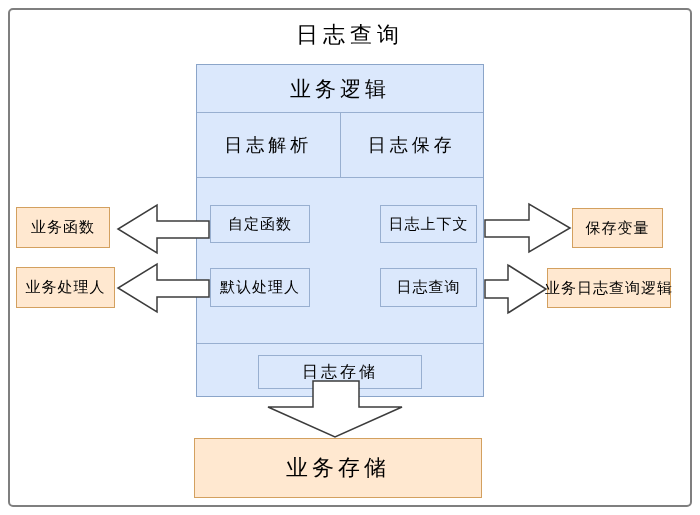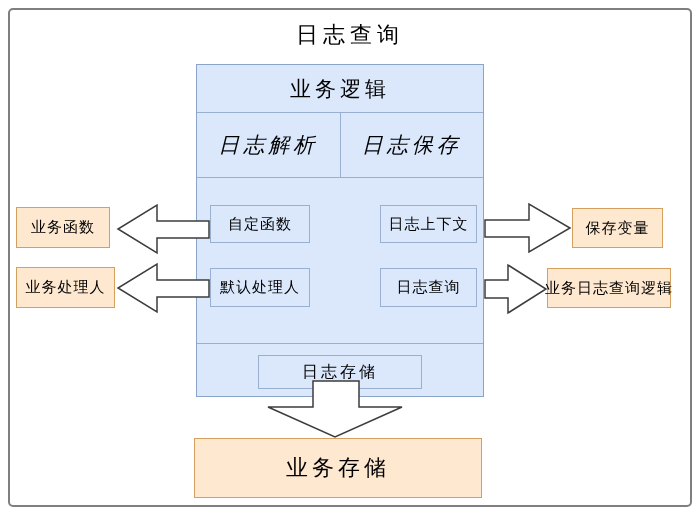--- a/index.html
+++ b/index.html
@@ -49,23 +49,22 @@
     letter-spacing: 4px;
   }
   .int-row {
     height: 64px;
     border-bottom: 1px solid var(--inner-line, #98afd0);
     display: flex;
   }
   .int-cell {
     flex: 1;
     display: flex; align-items: center; justify-content: center;
-    font-size: 21px;
+    font-size: 18px;
     letter-spacing: 4px;
-    font-style: italic;
   }
   .int-cell.first {
     border-right: 1px solid var(--inner-line, #98afd0);
   }
   .int-spacer { flex: 1; }
   .int-storage-strip {
     height: 52px;
     border-top: 1px solid var(--inner-line, #98afd0);
   }
   .node {

